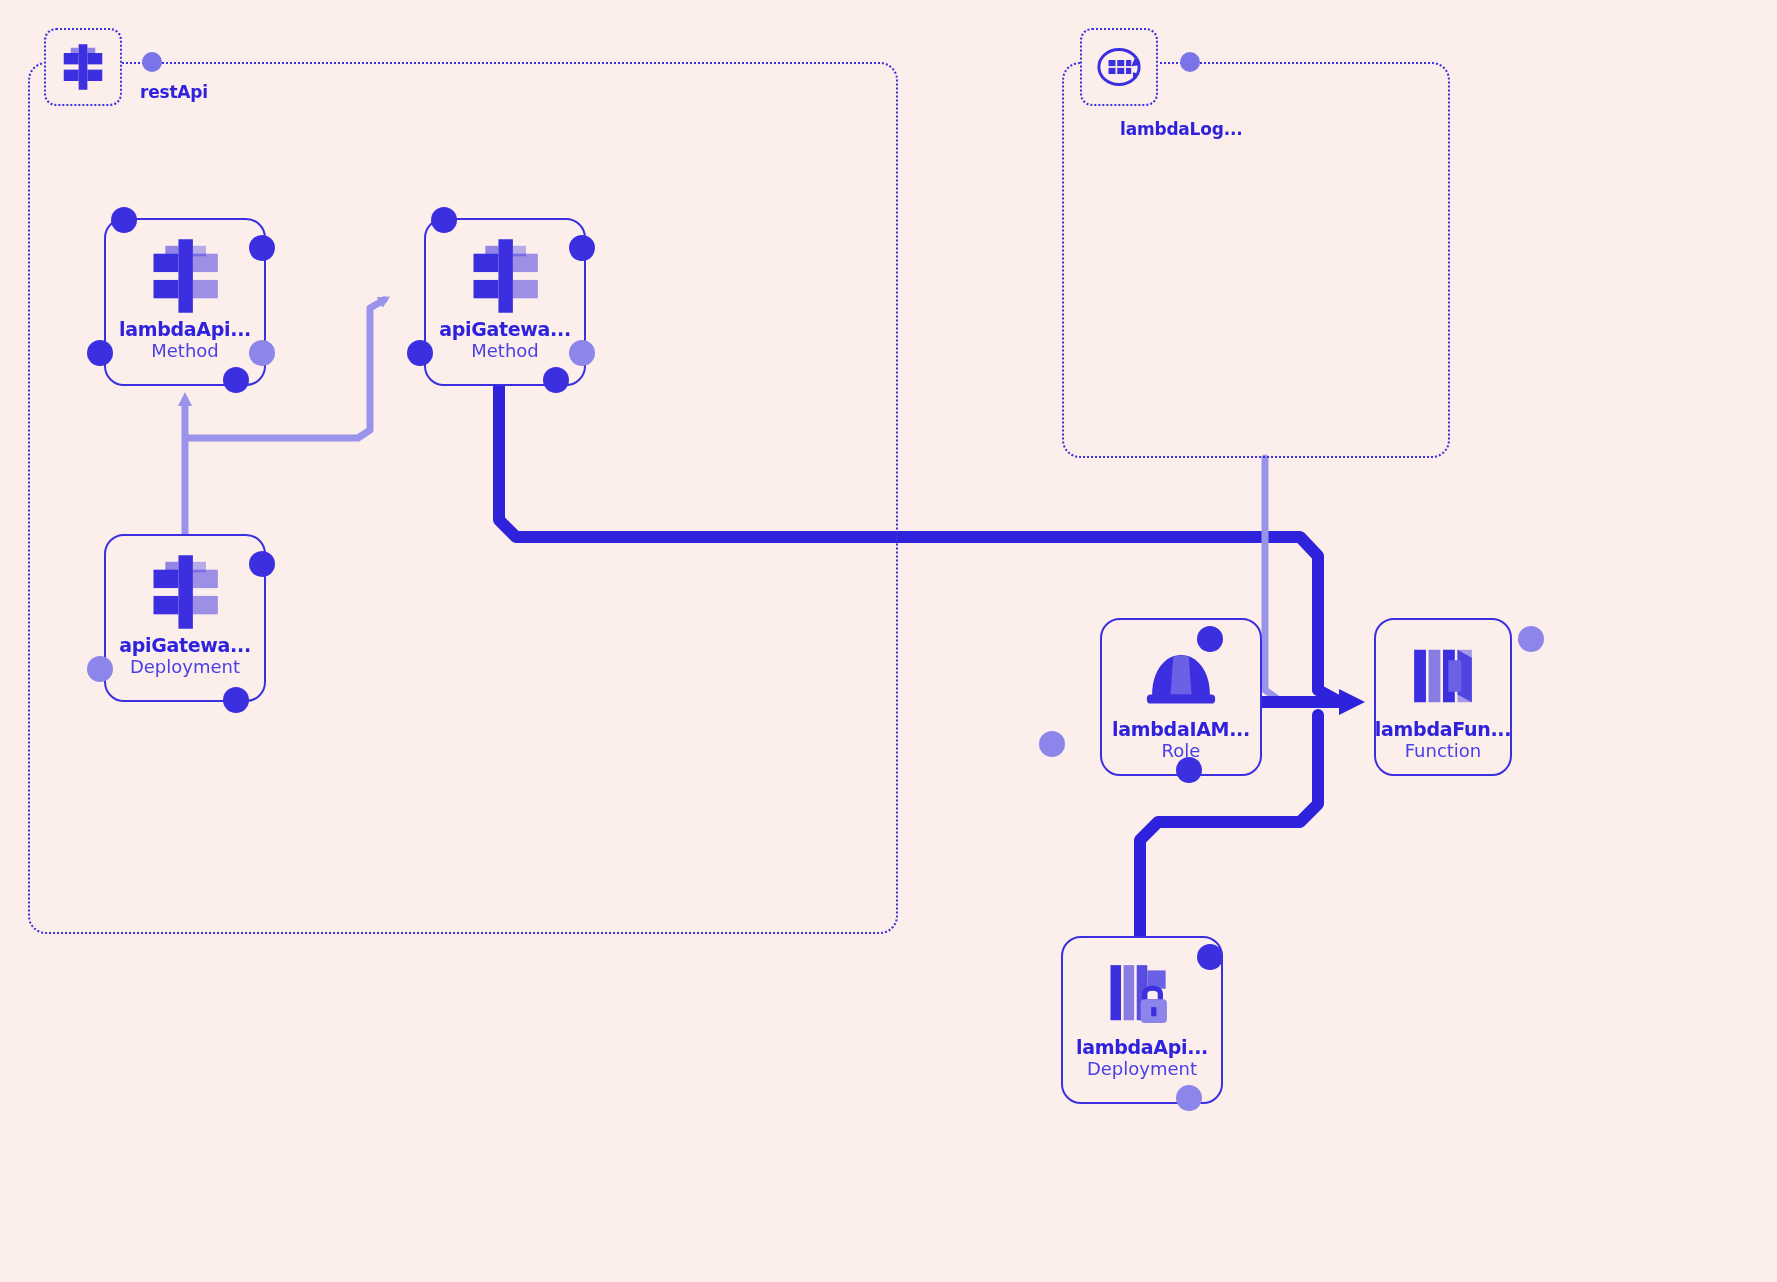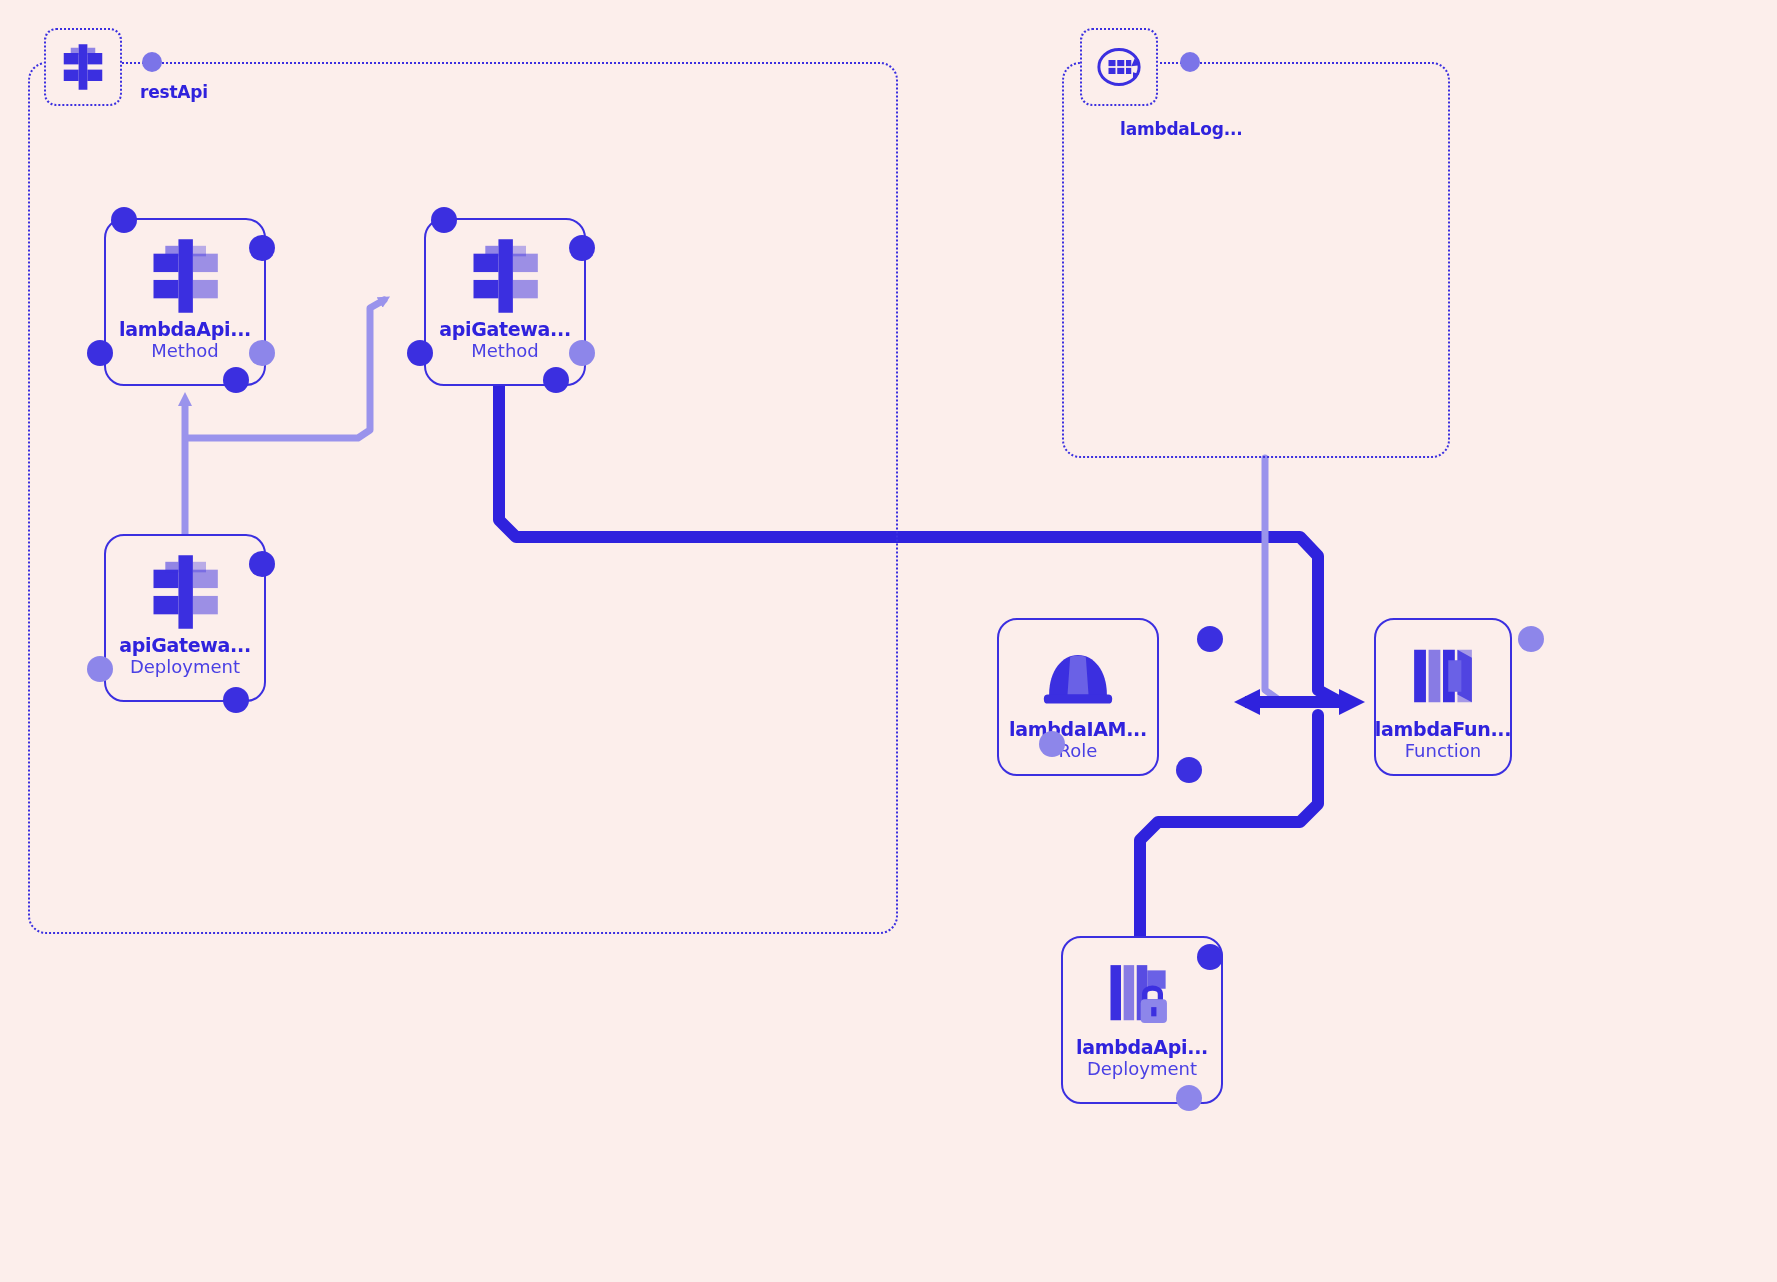--- a/index.html
+++ b/index.html
@@ -257,21 +257,21 @@
         </g>
       </svg>
     </div>
     <div class="node-title">apiGatewa...</div>
     <div class="node-sub">Deployment</div>
   </div>
   <div class="handle" style="left:249px; top:551px;"></div>
   <div class="handle light" style="left:87px; top:656px;"></div>
   <div class="handle" style="left:223px; top:687px;"></div>
 
-  <div class="node" style="left:997px; top:618px; width:162px; height:158px;">
+  <div class="node" style="left:1100px; top:618px; width:162px; height:158px;">
     <div class="node-icon">
       <svg width="84" height="84" viewBox="0 0 64 64">
         <path d="M10 46 C10 28 20 16 32 16 C44 16 54 28 54 46 L54 50 L10 50 Z" fill="#3b2fe0"></path>
         <path d="M26 18 C26 16 38 16 38 18 L40 46 L24 46 Z" fill="#6a61e6"></path>
         <rect x="6" y="46" width="52" height="7" rx="3" fill="#3b2fe0"></rect>
       </svg>
     </div>
     <div class="node-title">lambdaIAM...</div>
     <div class="node-sub">Role</div>
   </div>

